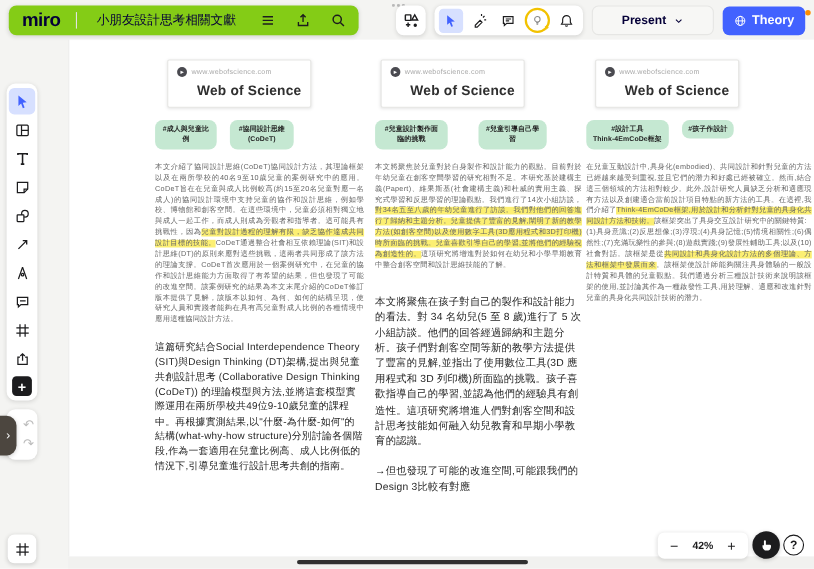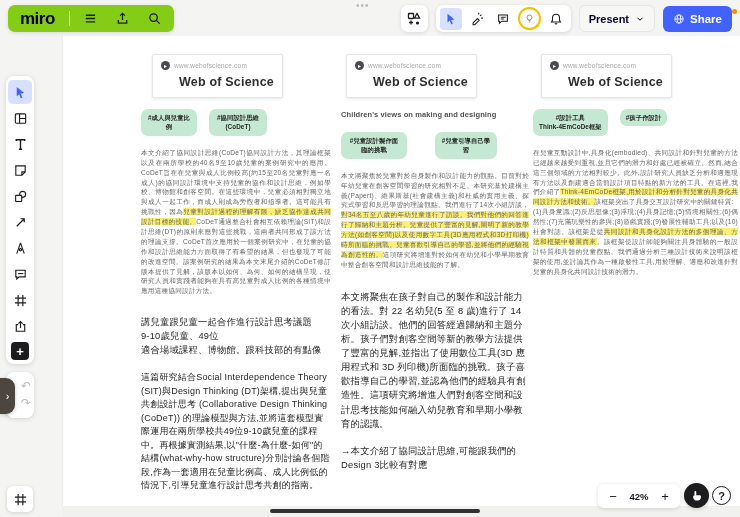--- a/index.html
+++ b/index.html
@@ -56,21 +56,21 @@
   .dots-handle{position:absolute;left:356px;top:0px;color:#b9b9b9;font-size:10px;letter-spacing:1px;z-index:5;}
 
   .topbar-right{position:absolute;right:8px;top:5px;display:flex;align-items:center;gap:8px;z-index:5;}
   .apps-btn{width:27px;height:27px;background:#fff;border-radius:7px;box-shadow:0 1px 4px rgba(0,0,0,.12);
     display:flex;align-items:center;justify-content:center;}
   .collab-panel{height:27px;background:#fff;border-radius:7px;box-shadow:0 1px 4px rgba(0,0,0,.12);
     display:flex;align-items:center;padding:0 4px;gap:4px;}
   .collab-panel .tb-icon.sel{background:#d7e0ff;}
   .bulb-ring{width:19px;height:19px;border:2px solid #f2c200;border-radius:50%;display:flex;align-items:center;justify-content:center;position:relative;background:#fff;}
   .bolt{position:absolute;right:-2px;bottom:-3px;color:#f2c200;font-size:9px;font-weight:700;}
-  .present-btn{height:25px;background:#f7f7f5;border:1px solid #e6e6e4;border-radius:6px;display:flex;align-items:center;gap:6px;padding:0 9px;}
+  .present-btn{height:25px;background:#f7f7f5;border:1px solid #e6e6e4;border-radius:6px;display:flex;align-items:center;gap:6px;padding:0 26px;}
   .present-label{font-size:11px;font-weight:600;color:#050038;}
   .share-btn{height:26px;background:#4262ff;border-radius:6px;display:flex;align-items:center;gap:5px;padding:0 10px;}
   .share-label{font-size:11.5px;font-weight:600;color:#fff;}
   .notif-dot{position:absolute;right:3px;top:9px;width:5px;height:5px;border-radius:50%;background:#ff8c00;z-index:6;}
 
   
   .toolbar{position:absolute;left:6px;top:76px;width:28px;background:#fff;border-radius:8px;
     box-shadow:0 1px 5px rgba(0,0,0,.14);display:flex;flex-direction:column;align-items:center;padding:4px 0;gap:2px;z-index:5;}
   .tool{width:24px;height:24px;border-radius:5px;display:flex;align-items:center;justify-content:center;}
   .tool.sel{background:#d7e0ff;}
@@ -105,42 +105,38 @@
       <span class="wos-favicon">▸</span>
       <span class="wos-url">www.webofscience.com</span>
     </div>
     <div class="wos-site">Web of Science</div>
   </div>
   <div class="tags">
     <span class="tag" style="max-width:44px">#成人與兒童比例</span>
     <span class="tag" style="max-width:46px">#協同設計思維(CoDeT)</span>
   </div>
   <div class="abstract"><span>本文介紹了協同設計思維(CoDeT)協同設計方法，其理論框架以及在兩所學校的40名9至10歲兒童的案例研究中的應用。CoDeT旨在在兒童與成人比例較高(約15至20名兒童對應一名成人)的協同設計環境中支持兒童的協作和設計思維，例如學校、博物館和創客空間。在這些環境中，兒童必須相對獨立地與成人一起工作，而成人則成為旁觀者和指導者。這可能具有挑戰性，因為</span><span class="hl">兒童對設計過程的理解有限，缺乏協作達成共同設計目標的技能。</span><span>CoDeT通過整合社會相互依賴理論(SIT)和設計思維(DT)的原則來應對這些挑戰，這兩者共同形成了該方法的理論支撐。CoDeT首次應用於一個案例研究中，在兒童的協作和設計思維能力方面取得了有希望的結果，但也發現了可能的改進空間。該案例研究的結果為本文末尾介紹的CoDeT修訂版本提供了見解，該版本以如何、為何、如何的結構呈現，使研究人員和實踐者能夠在具有高兒童對成人比例的各種情境中應用這種協同設計方法。</span></div>
-  <div class="note note-gap" style="font-size:9.3px">講兒童跟兒童一起合作進行設計思考議題
-9-10歲兒童、49位
-適合場域課程、博物館。跟科技部的有點像</div>
   <div class="note note-gap2">這篇研究結合Social Interdependence Theory (SIT)與Design Thinking (DT)架構,提出與兒童共創設計思考 (Collaborative Design Thinking (CoDeT)) 的理論模型與方法,並將這套模型實際運用在兩所學校共49位9-10歲兒童的課程中。再根據實測結果,以"什麼-為什麼-如何"的結構(what-why-how structure)分別討論各個階段,作為一套適用在兒童比例高、成人比例低的情況下,引導兒童進行設計思考共創的指南。</div>
 </div>
 
 <div class="column col2">
   <div class="wos-card" style="margin-left:5px">
     <div class="wos-url-row">
       <span class="wos-favicon">▸</span>
       <span class="wos-url">www.webofscience.com</span>
     </div>
     <div class="wos-site">Web of Science</div>
   </div>
-  <div class="paper-title">Children's views on making and designing</div>
   <div class="tags" style="gap:28px">
     <span class="tag" style="max-width:54px">#兒童設計製作面臨的挑戰</span>
     <span class="tag" style="max-width:50px">#兒童引導自己學習</span>
   </div>
   <div class="abstract"><span>本文將聚焦於兒童對於自身製作和設計能力的觀點。目前對於年幼兒童在創客空間學習的研究相對不足。本研究基於建構主義(Papert)、維果斯基(社會建構主義)和杜威的實用主義、探究式學習和反思學習的理論觀點。我們進行了14次小組訪談，</span><span class="hl">對34名五至八歲的年幼兒童進行了訪談。我們對他們的回答進行了歸納和主題分析。兒童提供了豐富的見解,闡明了新的教學方法(如創客空間)以及使用數字工具(3D應用程式和3D打印機)時所面臨的挑戰。兒童喜歡引導自己的學習,並將他們的經驗視為創造性的。</span><span>這項研究將增進對於如何在幼兒和小學早期教育中整合創客空間和設計思維技能的了解。</span></div>
-  <div class="note note-gap" style="font-size:9.4px">本文將聚焦在孩子對自己的製作和設計能力的看法。對 22 名幼兒(5 至 8 歲)進行了 14 次小組訪談。他們的回答經過歸納和主題分析。孩子們對創客空間等新的教學方法提供了豐富的見解,並指出了使用數位工具(3D 應用程式和 3D 列印機)所面臨的挑戰。孩子喜歡指導自己的學習,並認為他們的經驗具有創造性。這項研究將增進人們對創客空間和設計思考技能如何融入幼兒教育和早期小學教育的認識。</div>
-  <div class="note note-gap2" style="font-size:9.4px">→本文介紹了協同設計思維,可能跟我們的Design 3比較有對應</div>
+  <div class="note note-gap" style="font-size:9.4px">本文將聚焦在孩子對自己的製作和設計能力的看法。對 34 名幼兒(5 至 8 歲)進行了 5 次小組訪談。他們的回答經過歸納和主題分析。孩子們對創客空間等新的教學方法提供了豐富的見解,並指出了使用數位工具(3D 應用程式和 3D 列印機)所面臨的挑戰。孩子喜歡指導自己的學習,並認為他們的經驗具有創造性。這項研究將增進人們對創客空間和設計思考技能如何融入幼兒教育和早期小學教育的認識。</div>
+  <div class="note note-gap2" style="font-size:9.4px">→但也發現了可能的改進空間,可能跟我們的Design 3比較有對應</div>
 </div>
 
 <div class="column col3">
   <div class="wos-card" style="margin-left:8px">
     <div class="wos-url-row">
       <span class="wos-favicon">▸</span>
       <span class="wos-url">www.webofscience.com</span>
     </div>
     <div class="wos-site">Web of Science</div>
   </div>
@@ -152,20 +148,21 @@
   <div class="abstract"><span>在兒童互動設計中,具身化(embodied)、共同設計和針對兒童的方法已經越來越受到重視,並且它們的潛力和好處已經被確立。然而,結合這三個領域的方法相對較少。此外,設計研究人員缺乏分析和適應現有方法以及創建適合當前設計項目特點的新方法的工具。在這裡,我們介紹了</span><span class="hl">Think-4EmCoDe框架,用於設計和分析針對兒童的具身化共同設計方法和技術。</span><span>該框架突出了具身交互設計研究中的關鍵特質:
 (1)具身意識;(2)反思想像;(3)浮現;(4)具身記憶;(5)情境相關性;(6)偶然性;(7)充滿玩樂性的參與;(8)遊戲實踐;(9)發展性輔助工具;以及(10)社會對話。該框架是從</span><span class="hl">共同設計和具身化設計方法的多個理論、方法和框架中發展而來</span><span>。該框架使設計師能夠關注具身體驗的一般設計特質和具體的兒童觀點。我們通過分析三種設計技術來說明該框架的使用,並討論其作為一種啟發性工具,用於理解、適應和改進針對兒童的具身化共同設計技術的潛力。</span></div>
 </div>
 
 <div class="hscroll-track"></div>
 <div class="hscroll-thumb"></div>
 
 <div class="topbar-left">
   <span class="logo">miro</span>
   <span class="tb-div"></span>
+  <span class="board-title">小朋友設計思考相關文獻</span>
   <span class="tb-icon">
     <svg width="15" height="15" viewBox="0 0 16 16" fill="none" stroke="#1c1c1e" stroke-width="1.4">
         <path d="M3 4.5h10M3 8h10M3 11.5h10"></path>
       </svg>
   </span>
   <span class="tb-icon">
     <svg width="15" height="15" viewBox="0 0 16 16" fill="none" stroke="#1c1c1e" stroke-width="1.3">
         <path d="M8 9.5V2.8M5.5 5 8 2.5 10.5 5M3.5 9.5V13h9V9.5"></path>
       </svg>
   </span>
@@ -226,21 +223,21 @@
     <svg width="10" height="10" viewBox="0 0 16 16" fill="none" stroke="#050038" stroke-width="1.6">
         <path d="M4 6l4 4 4-4"></path>
       </svg>
   </div>
   <div class="share-btn">
     <svg width="12" height="12" viewBox="0 0 16 16" fill="none" stroke="#ffffff" stroke-width="1.2">
         <circle cx="8" cy="8" r="5.5"></circle>
         <ellipse cx="8" cy="8" rx="2.5" ry="5.5"></ellipse>
         <path d="M2.5 8h11"></path>
       </svg>
-    <span class="share-label">Share</span>
+    <span class="share-label">Theory</span>
   </div>
 </div>
 
 <div class="toolbar">
   <span class="tool sel">
     <svg width="15" height="15" viewBox="0 0 16 16">
         <path d="M4 2 12 8.5 8.2 9 10 13.5 8.3 14.2 6.6 9.8 4 12Z" fill="#4262ff"></path>
       </svg>
   </span>
   <span class="tool">

